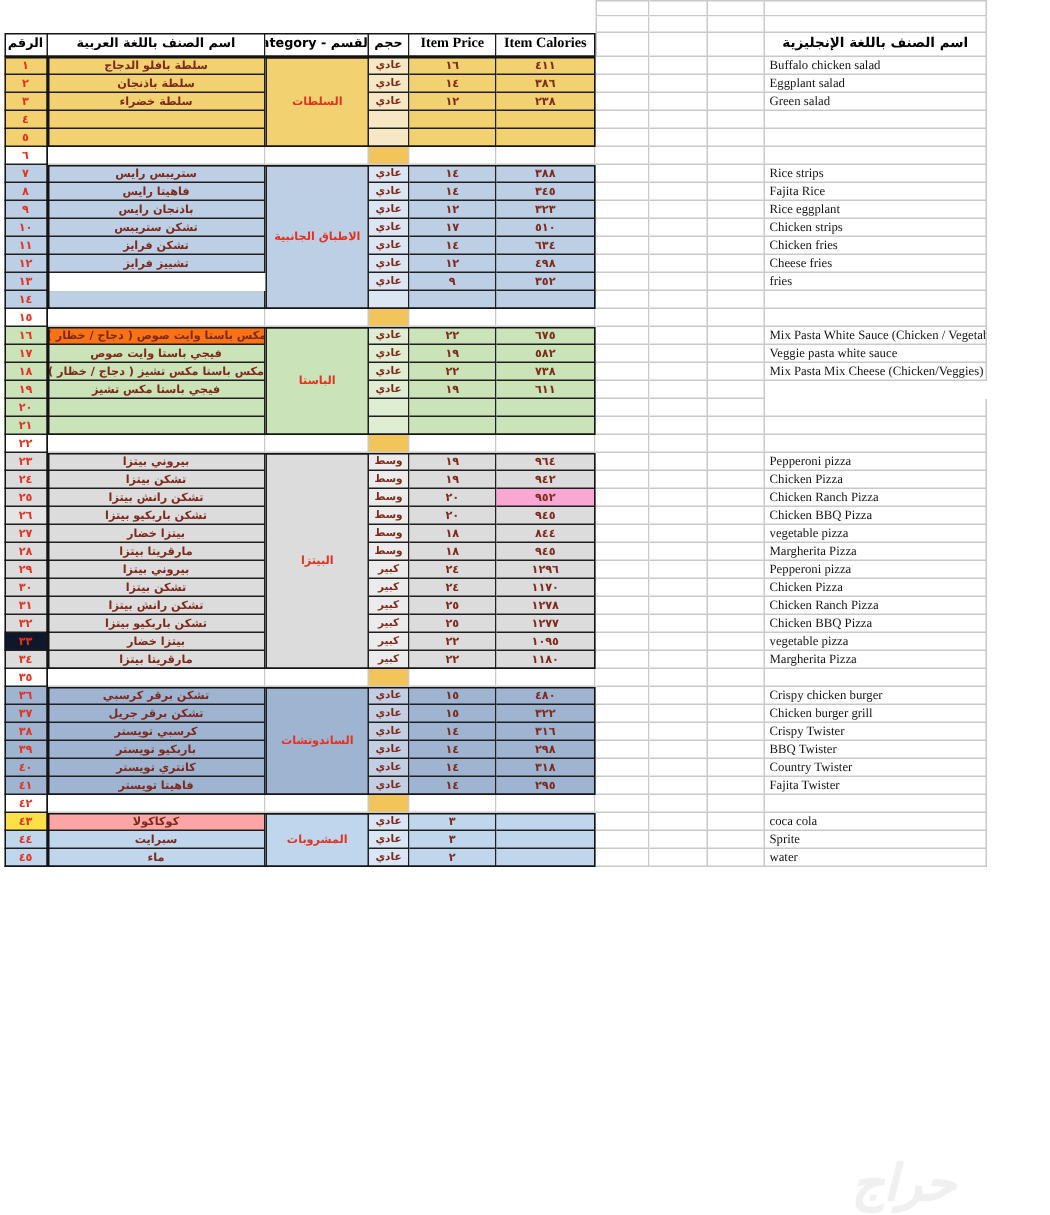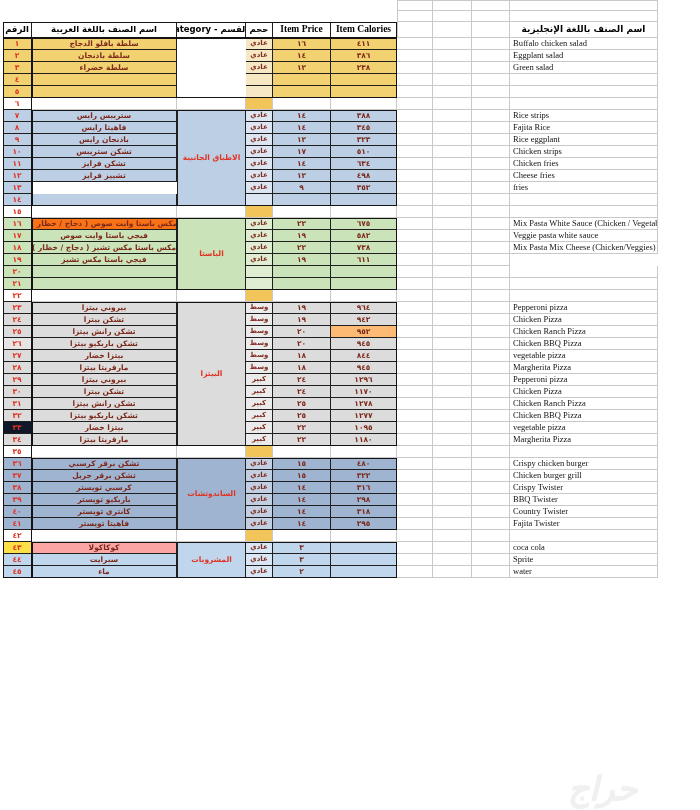--- a/index.html
+++ b/index.html
@@ -271,21 +271,21 @@
     <div class="c bb pr ar" style="left: 273px; top: 314px; width: 58px; height: 12px; background: rgb(220, 220, 220);">١٩</div>
     <div class="c bb pr ar" style="left: 331px; top: 314px; width: 66px; height: 12px; background: rgb(220, 220, 220);">٩٤٢</div>
     <div class="c g" style="left: 397px; top: 314px; width: 36px; height: 12px;"></div>
     <div class="c g" style="left: 433px; top: 314px; width: 39px; height: 12px;"></div>
     <div class="c g" style="left: 472px; top: 314px; width: 38px; height: 12px;"></div>
     <div class="c g entx" style="left: 510px; top: 314px; width: 148px; height: 12px;">Chicken Pizza</div>
     <div class="c bb num ar" style="left: 3px; top: 326px; width: 29px; height: 12px; background: rgb(220, 220, 220);">٢٥</div>
     <div class="c bb nm ar" style="left: 32px; top: 326px; width: 145px; height: 12px; background: rgb(220, 220, 220);">تشكن رانش بيتزا</div>
     <div class="c bb sz ar" style="left: 246px; top: 326px; width: 27px; height: 12px; background: rgb(235, 235, 235);">وسط</div>
     <div class="c bb pr ar" style="left: 273px; top: 326px; width: 58px; height: 12px; background: rgb(220, 220, 220);">٢٠</div>
-    <div class="c bb pr ar" style="left: 331px; top: 326px; width: 66px; height: 12px; background: #fdba74;">٩٥٢</div>
+    <div class="c bb pr ar" style="left: 331px; top: 326px; width: 66px; height: 12px; background: #f9a8d4;">٩٥٢</div>
     <div class="c g" style="left: 397px; top: 326px; width: 36px; height: 12px;"></div>
     <div class="c g" style="left: 433px; top: 326px; width: 39px; height: 12px;"></div>
     <div class="c g" style="left: 472px; top: 326px; width: 38px; height: 12px;"></div>
     <div class="c g entx" style="left: 510px; top: 326px; width: 148px; height: 12px;">Chicken Ranch Pizza</div>
     <div class="c bb num ar" style="left: 3px; top: 338px; width: 29px; height: 12px; background: #e5e5e5;">٢٦</div>
     <div class="c bb nm ar" style="left: 32px; top: 338px; width: 145px; height: 12px; background: rgb(220, 220, 220);">تشكن باربكيو بيتزا</div>
     <div class="c bb sz ar" style="left: 246px; top: 338px; width: 27px; height: 12px; background: rgb(235, 235, 235);">وسط</div>
     <div class="c bb pr ar" style="left: 273px; top: 338px; width: 58px; height: 12px; background: rgb(220, 220, 220);">٢٠</div>
     <div class="c bb pr ar" style="left: 331px; top: 338px; width: 66px; height: 12px; background: rgb(220, 220, 220);">٩٤٥</div>
     <div class="c g" style="left: 397px; top: 338px; width: 36px; height: 12px;"></div>
@@ -458,20 +458,21 @@
     <div class="c g entx" style="left: 510px; top: 554px; width: 148px; height: 12px;">Sprite</div>
     <div class="c bb num ar" style="left: 3px; top: 566px; width: 29px; height: 12px; background: rgb(191, 214, 236);">٤٥</div>
     <div class="c bb nm ar" style="left: 32px; top: 566px; width: 145px; height: 12px; background: rgb(191, 214, 236);">ماء</div>
     <div class="c bb sz ar" style="left: 246px; top: 566px; width: 27px; height: 12px; background: rgb(216, 230, 245);">عادي</div>
     <div class="c bb pr ar" style="left: 273px; top: 566px; width: 58px; height: 12px; background: rgb(191, 214, 236);">٢</div>
     <div class="c bb pr ar" style="left: 331px; top: 566px; width: 66px; height: 12px; background: rgb(191, 214, 236);"></div>
     <div class="c g" style="left: 397px; top: 566px; width: 36px; height: 12px;"></div>
     <div class="c g" style="left: 433px; top: 566px; width: 39px; height: 12px;"></div>
     <div class="c g" style="left: 472px; top: 566px; width: 38px; height: 12px;"></div>
     <div class="c g entx" style="left: 510px; top: 566px; width: 148px; height: 12px;">water</div>
+    <div class="c catc ar" style="left: 177px; top: 38px; width: 69px; height: 60px; background: rgb(241, 209, 112);">السلطات</div>
     <div class="c ol" style="left: 32px; top: 38px; width: 365px; height: 60px;"></div>
     <div class="c catc ar" style="left: 177px; top: 110px; width: 69px; height: 96px; background: rgb(188, 207, 229);">الاطباق الجانبية</div>
     <div class="c ol" style="left: 32px; top: 110px; width: 365px; height: 96px;"></div>
     <div class="c catc ar" style="left: 177px; top: 218px; width: 69px; height: 72px; background: rgb(203, 227, 184);">الباستا</div>
     <div class="c ol" style="left: 32px; top: 218px; width: 365px; height: 72px;"></div>
     <div class="c catc ar" style="left: 177px; top: 302px; width: 69px; height: 144px; background: rgb(220, 220, 220);">البيتزا</div>
     <div class="c ol" style="left: 32px; top: 302px; width: 365px; height: 144px;"></div>
     <div class="c catc ar" style="left: 177px; top: 458px; width: 69px; height: 72px; background: rgb(159, 180, 209);">الساندوتشات</div>
     <div class="c ol" style="left: 32px; top: 458px; width: 365px; height: 72px;"></div>
     <div class="c catc ar" style="left: 177px; top: 542px; width: 69px; height: 36px; background: rgb(191, 214, 236);">المشروبات</div>

